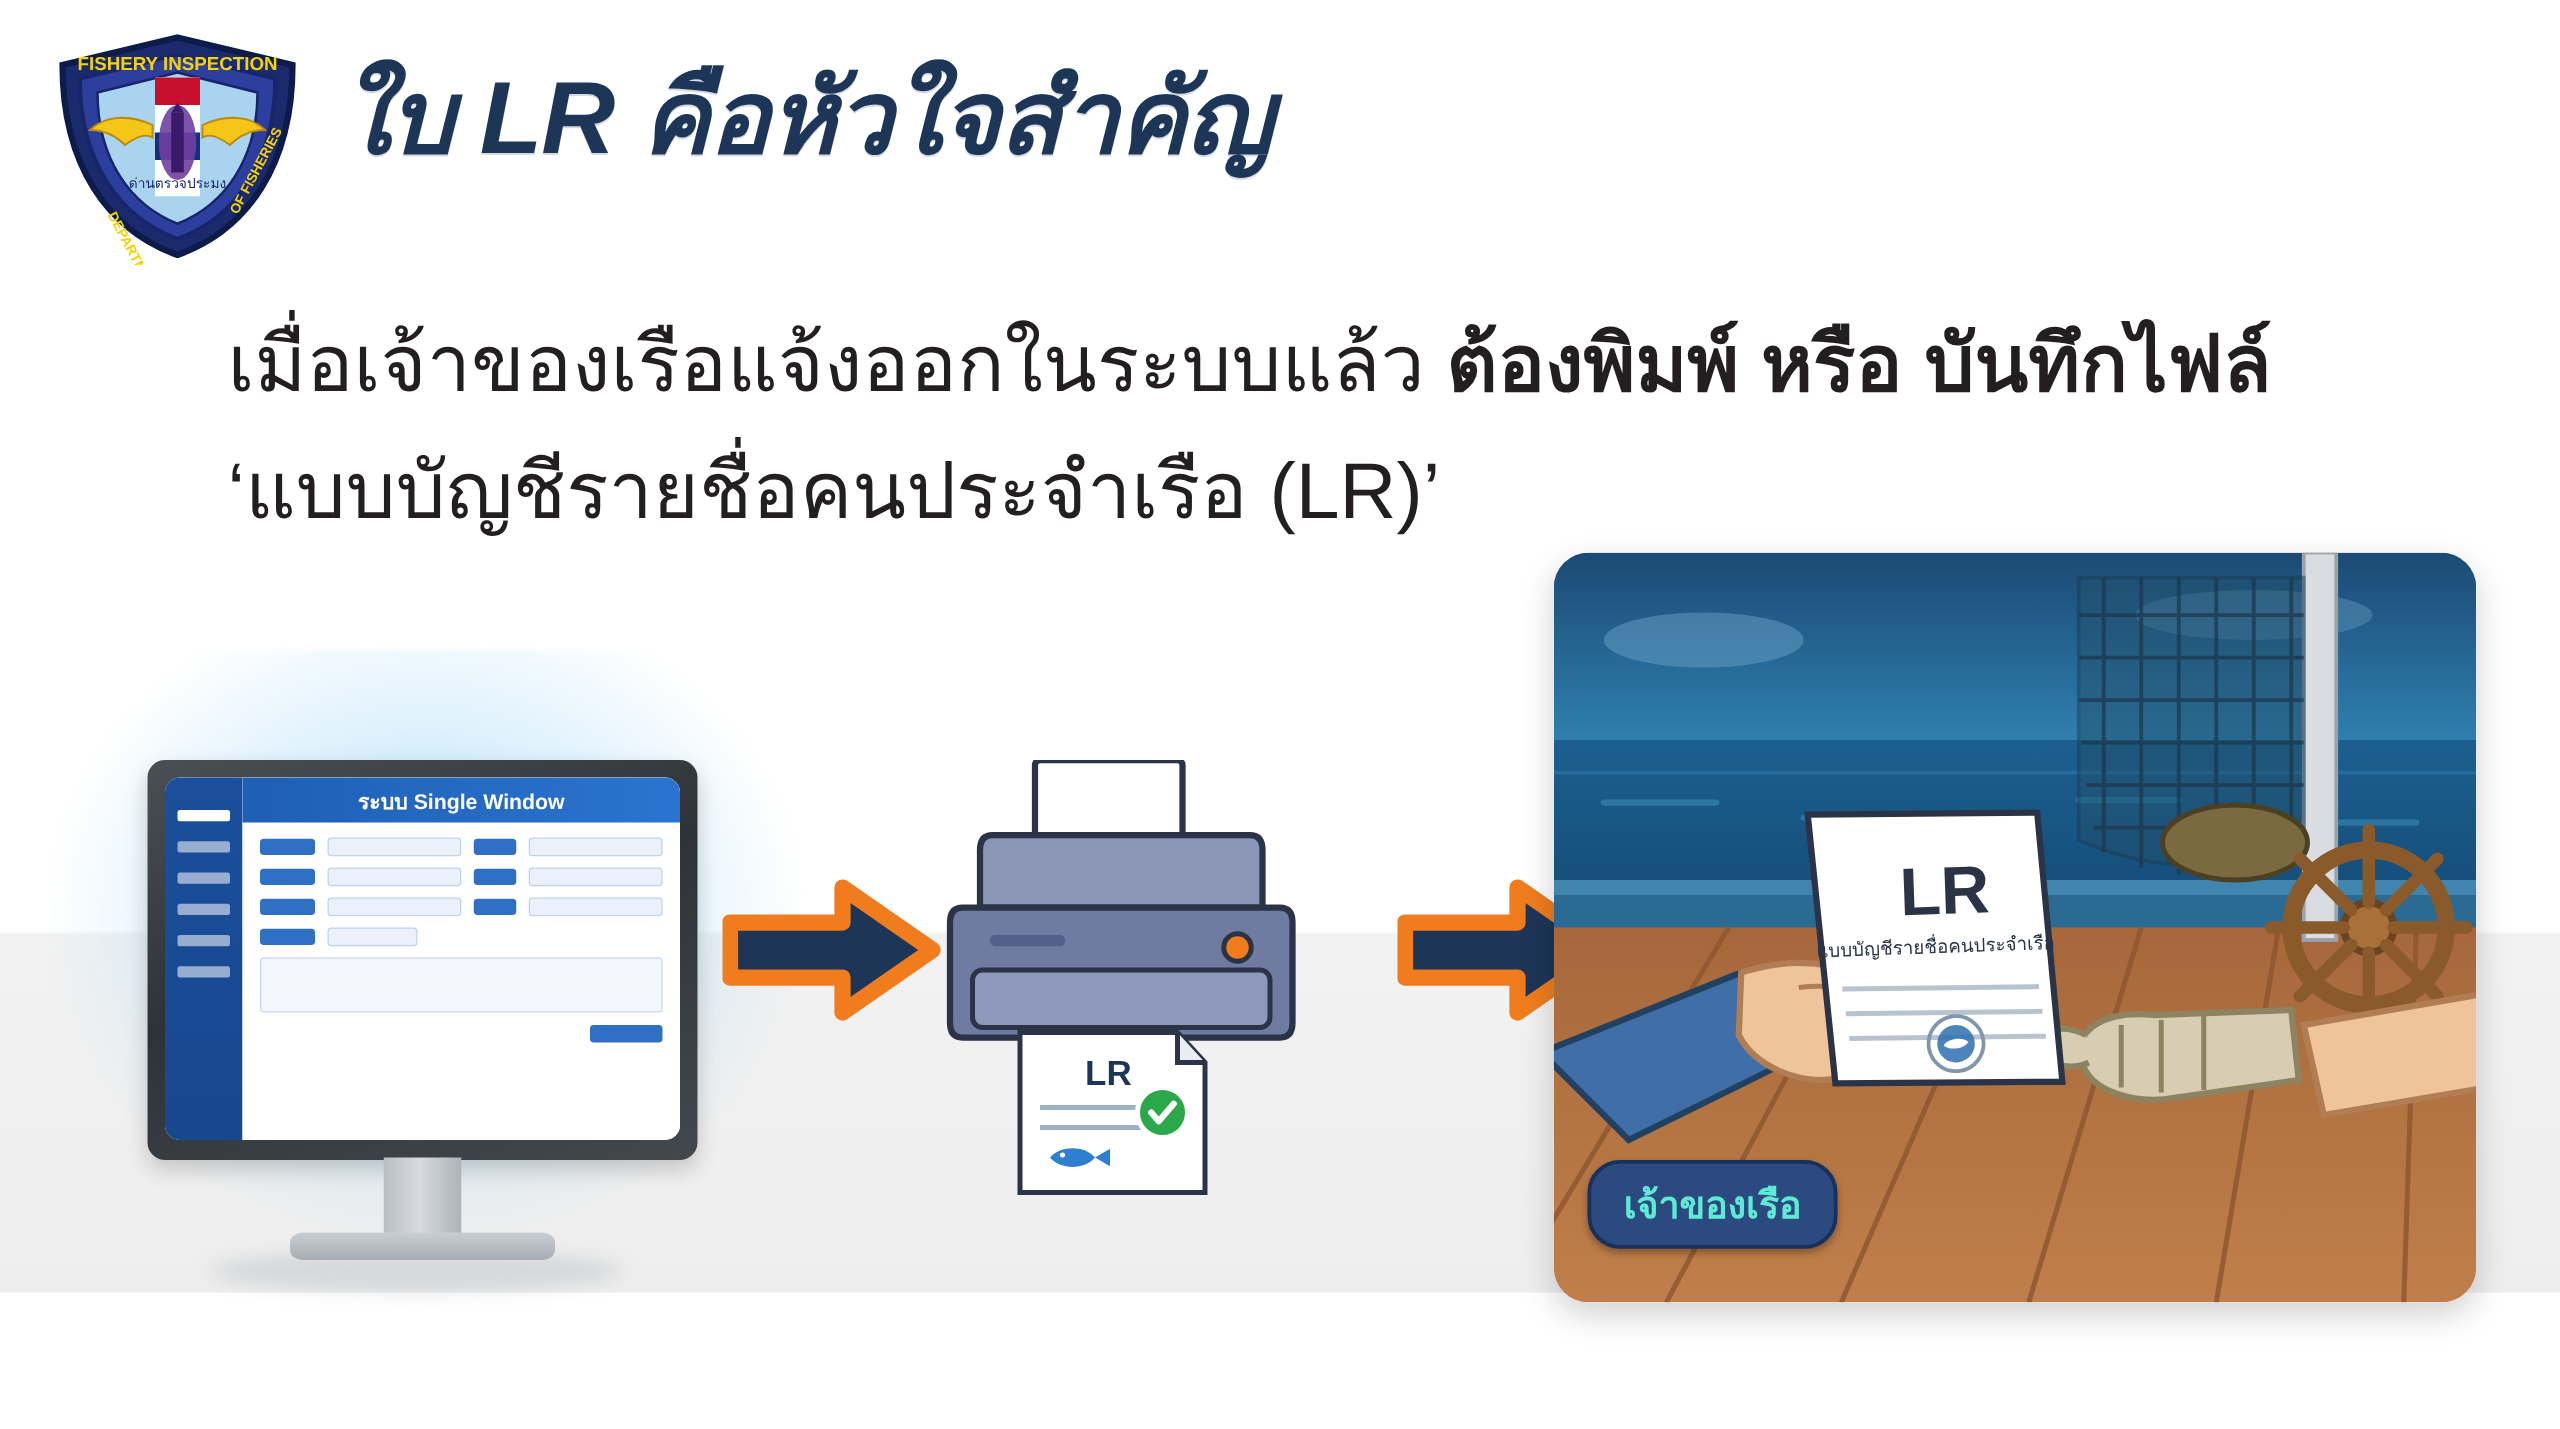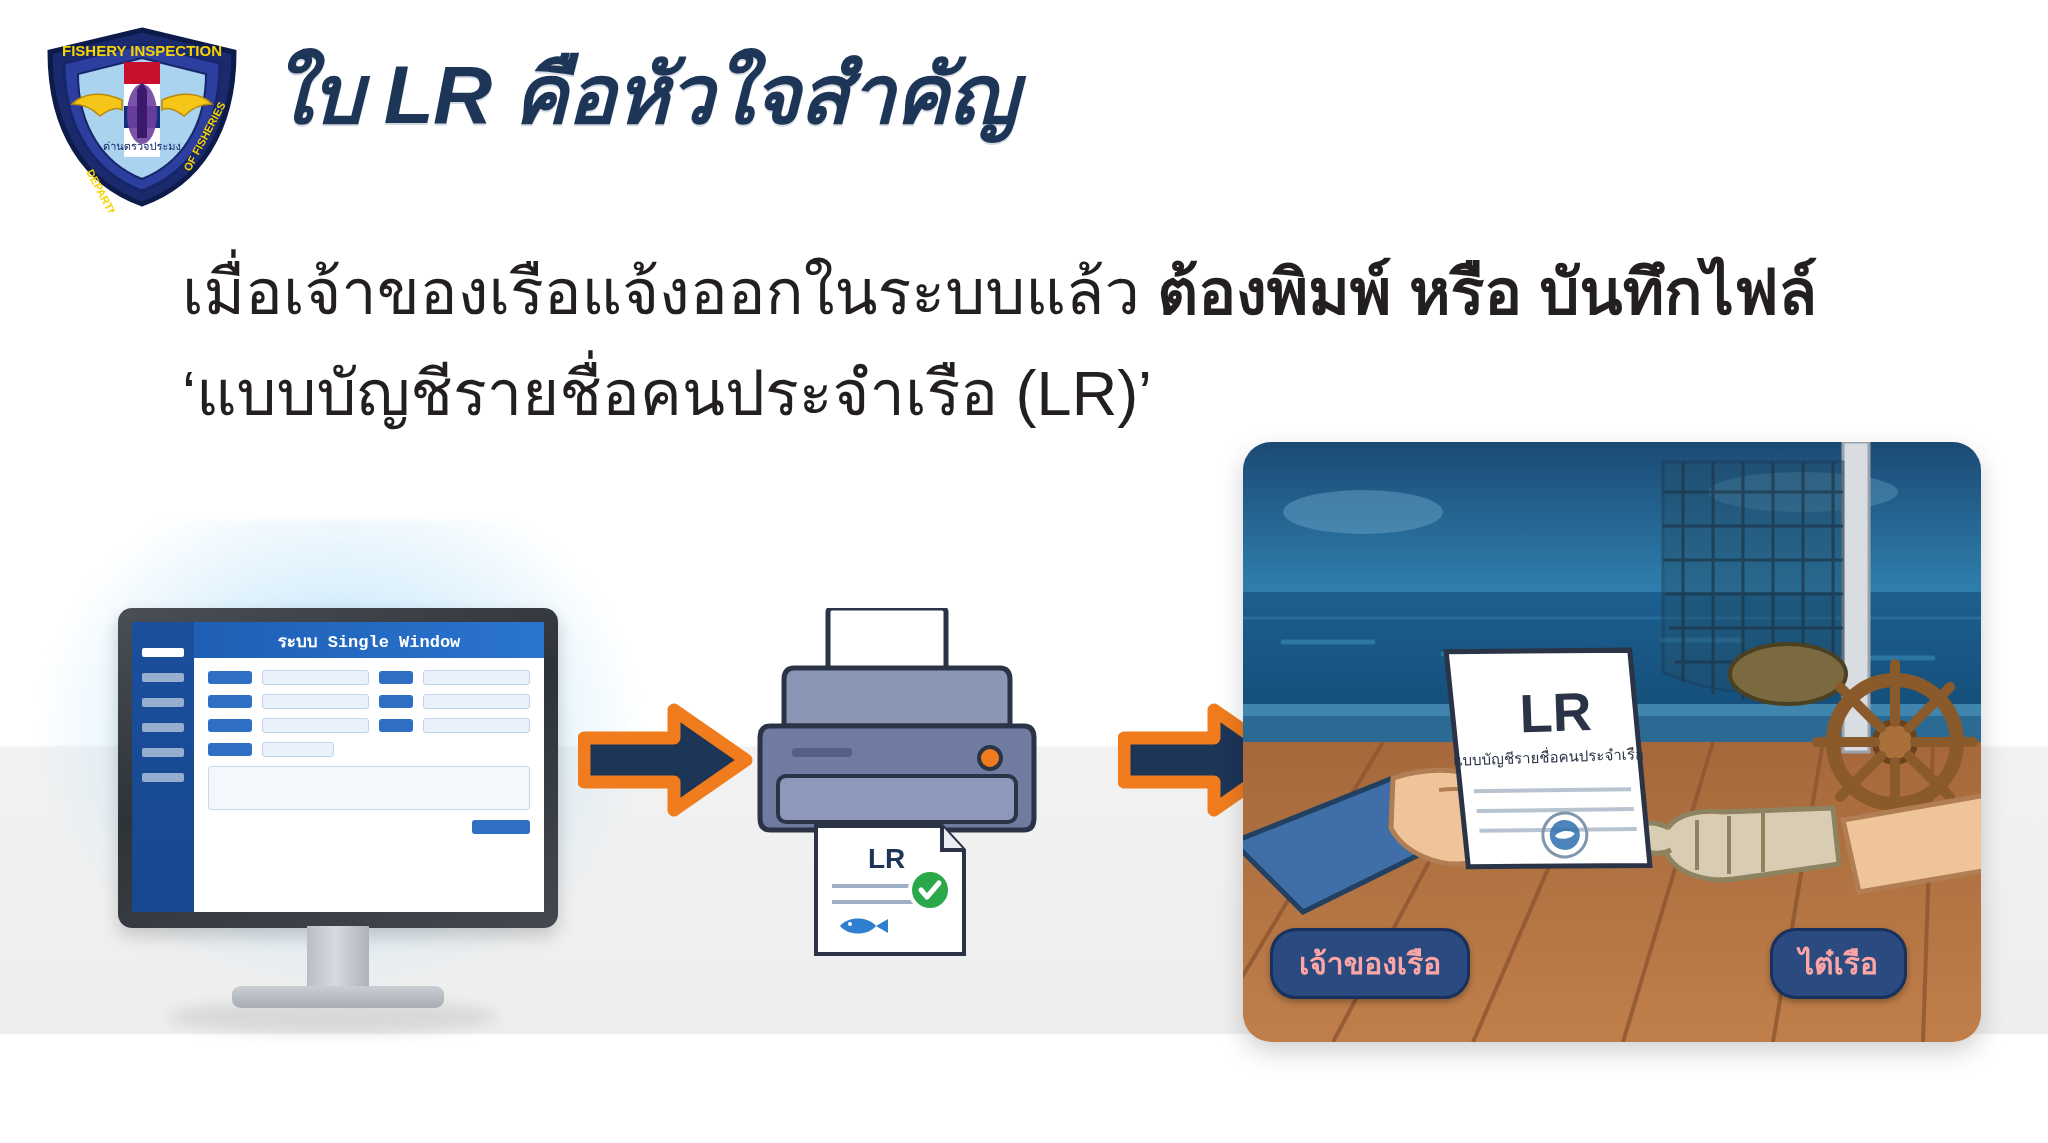--- a/index.html
+++ b/index.html
@@ -31,21 +31,21 @@
   .line.l3{margin-top:36px;}
 
   
   .glow{position:absolute;left:40px;top:520px;width:600px;height:470px;
     background:radial-gradient(ellipse at 50% 45%, rgba(140,205,245,.85) 0%, rgba(190,228,250,.55) 38%, rgba(255,255,255,0) 72%);
     filter:blur(2px);}
   .monitor{position:absolute;left:118px;top:608px;width:440px;height:320px;}
   .mon-bezel{position:absolute;inset:0;background:linear-gradient(160deg,#4a4f55,#2e3338 45%,#43484e);
     border-radius:14px;box-shadow:0 8px 18px rgba(0,0,0,.18);}
   .mon-screen{position:absolute;left:14px;top:14px;right:14px;bottom:16px;
-    background:#eef4fb;border-radius:0;overflow:hidden;display:flex;font-family:Liberation Mono, monospace;}
+    background:#eef4fb;border-radius:12px;overflow:hidden;display:flex;}
   .mon-sidebar{width:62px;background:linear-gradient(180deg,#1b4f9c,#17478e);padding-top:26px;}
   .sb-row{height:9px;margin:0 10px 16px 10px;background:rgba(255,255,255,.55);border-radius:2px;}
   .sb-row.active{background:#ffffff;}
   .mon-main{flex:1;background:#ffffff;position:relative;}
   .mon-header{height:36px;background:linear-gradient(90deg,#1f5fb5,#2a74cf);
     color:#fff;font-size:17px;font-weight:bold;display:flex;align-items:center;justify-content:center;}
   .mon-body{padding:12px 14px;}
   .frow{display:flex;gap:10px;margin-bottom:9px;align-items:center;}
   .fchip{height:13px;border-radius:3px;background:#2f6fc4;}
   .ffield{height:13px;border-radius:3px;background:#eaf1fa;border:1px solid #bed3ea;flex:1;}
@@ -54,21 +54,21 @@
   .mon-neck{position:absolute;left:50%;transform:translateX(-50%);top:318px;width:62px;height:66px;
     background:linear-gradient(90deg,#b9bec4,#d7dbe0 45%,#aeb3b9);}
   .mon-base{position:absolute;left:50%;transform:translateX(-50%);top:378px;width:212px;height:22px;
     background:linear-gradient(180deg,#c9ced4,#a7acb3);border-radius:10px/8px;}
   .mon-shadow{position:absolute;left:168px;top:1000px;width:330px;height:34px;border-radius:50%;
     background:rgba(120,130,140,.20);filter:blur(7px);}
 
   
   .scene{position:absolute;left:1243px;top:442px;width:738px;height:600px;
     border-radius:28px;overflow:hidden;box-shadow:0 10px 26px rgba(0,0,0,.18);}
-  .tag{position:absolute;background:#2b4a80;color:#fca5a5;border-radius:26px;
+  .tag{position:absolute;background:#2b4a80;color:#5eead4;border-radius:26px;
     padding:9px 26px;font-size:30px;font-weight:bold;white-space:nowrap;
     border:3px solid #17305c;box-shadow:0 3px 6px rgba(0,0,0,.3);}
   .tag-owner{left:1270px;top:928px;}
   .tag-skipper{left:1770px;top:928px;}
 
   .doc-lr{position:absolute;left:1448px;top:628px;width:208px;height:260px;
     transform:rotate(-8deg);}
 </style>
 </head>
 <body>
@@ -302,15 +302,14 @@
       </g>
       <g transform="translate(84,186)">
         <circle cx="22" cy="22" r="22" fill="none" stroke="#7f96ad" stroke-width="3"></circle>
         <circle cx="22" cy="22" r="15" fill="#2f6fb0" opacity=".85"></circle>
         <path d="M12 22 C16 17 28 17 32 22 C28 27 16 27 12 22 Z" fill="#ffffff"></path>
       </g>
     </svg>
   </div>
 
   <div class="tag tag-owner">เจ้าของเรือ</div>
-  <div class="tag tag-skipper">ไต๋เรือ</div>
 
 </div>
 
 </body></html>

